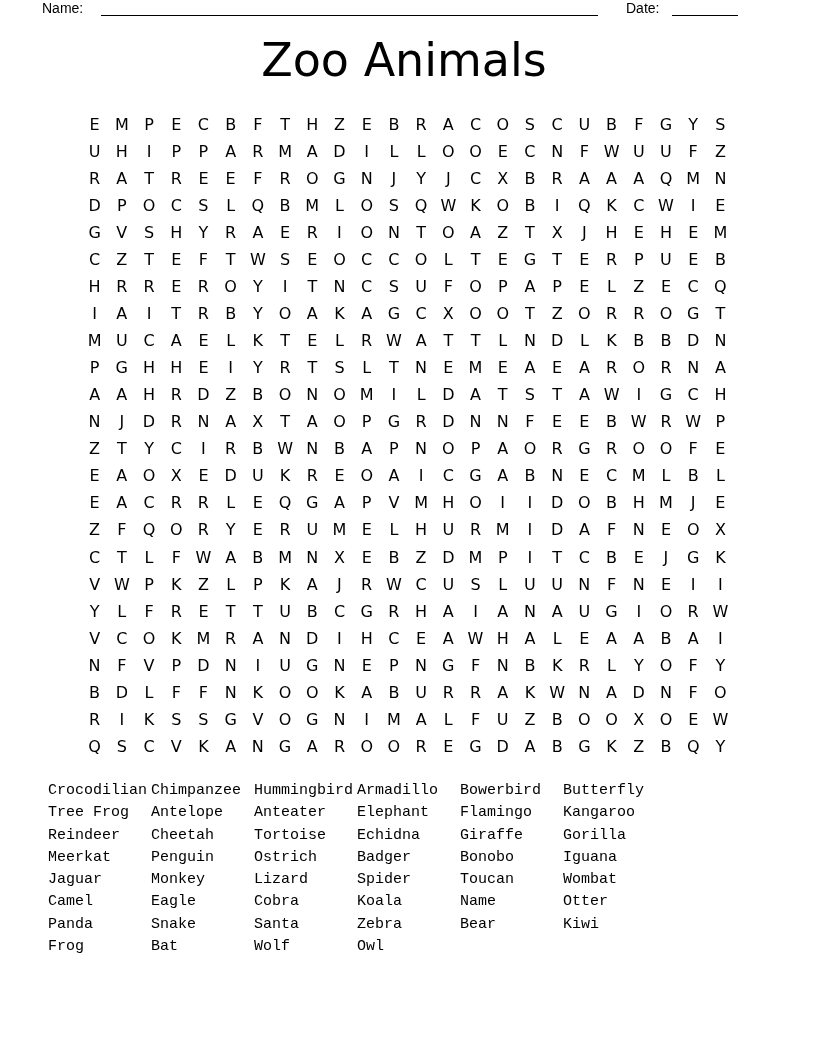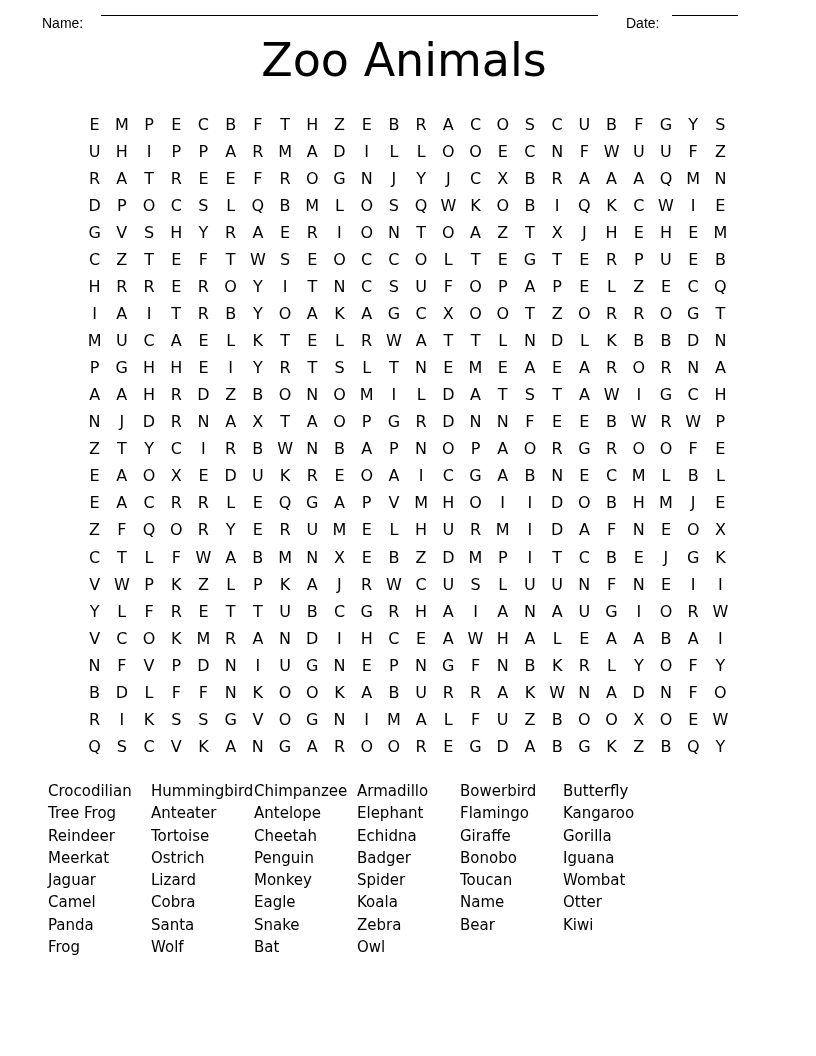--- a/index.html
+++ b/index.html
@@ -18,21 +18,21 @@
   .header {
     position: absolute;
     left: 0; top: 0;
     width: 816px;
     height: 24px;
     font-family: "Liberation Sans", sans-serif;
     font-size: 14px;
   }
   .hdr-label {
     position: absolute;
-    top: 15px;
+    top: 0;
     white-space: nowrap;
   }
   .name-label { left: 42px; }
   .date-label { left: 626px; }
   .write-line {
     position: absolute;
     top: 0;
     height: 16px;
     border-bottom: 1.5px solid #000000;
   }
@@ -71,20 +71,21 @@
   .word-list {
     position: absolute;
     left: 48px; top: 780px;
     display: flex;
   }
   .word-col { width: 103px; }
   .word {
     font-size: 15px;
     line-height: 22.3px;
     white-space: nowrap;
+    font-family: Liberation Mono, monospace;
   }
 </style>
 </head>
 <body>
 
 <div class="page">
 
   <div class="header">
     <span class="hdr-label name-label">Name:</span>
     <div class="write-line name-line"></div>
@@ -678,38 +679,38 @@
         <div class="word">Crocodilian</div>
         <div class="word">Tree Frog</div>
         <div class="word">Reindeer</div>
         <div class="word">Meerkat</div>
         <div class="word">Jaguar</div>
         <div class="word">Camel</div>
         <div class="word">Panda</div>
         <div class="word">Frog</div>
       </div>
       <div class="word-col">
+        <div class="word">Chimpanzee</div>
+        <div class="word">Antelope</div>
+        <div class="word">Cheetah</div>
+        <div class="word">Penguin</div>
+        <div class="word">Monkey</div>
+        <div class="word">Eagle</div>
+        <div class="word">Snake</div>
+        <div class="word">Bat</div>
+      </div>
+      <div class="word-col">
         <div class="word">Hummingbird</div>
         <div class="word">Anteater</div>
         <div class="word">Tortoise</div>
         <div class="word">Ostrich</div>
         <div class="word">Lizard</div>
         <div class="word">Cobra</div>
         <div class="word">Santa</div>
         <div class="word">Wolf</div>
-      </div>
-      <div class="word-col">
-        <div class="word">Chimpanzee</div>
-        <div class="word">Antelope</div>
-        <div class="word">Cheetah</div>
-        <div class="word">Penguin</div>
-        <div class="word">Monkey</div>
-        <div class="word">Eagle</div>
-        <div class="word">Snake</div>
-        <div class="word">Bat</div>
       </div>
       <div class="word-col">
         <div class="word">Armadillo</div>
         <div class="word">Elephant</div>
         <div class="word">Echidna</div>
         <div class="word">Badger</div>
         <div class="word">Spider</div>
         <div class="word">Koala</div>
         <div class="word">Zebra</div>
         <div class="word">Owl</div>

